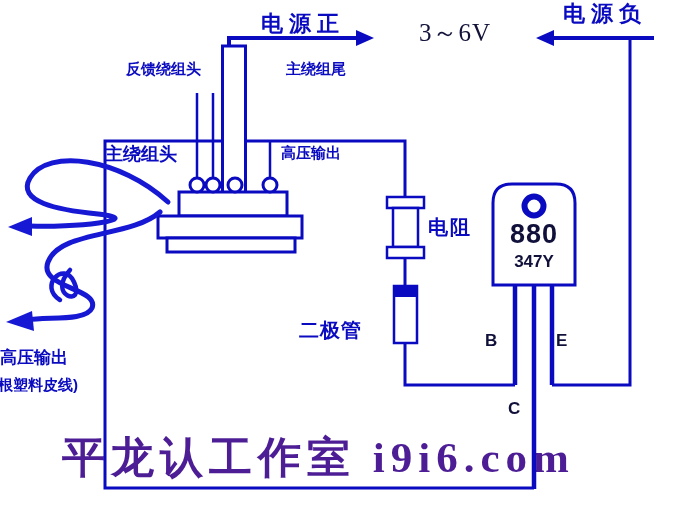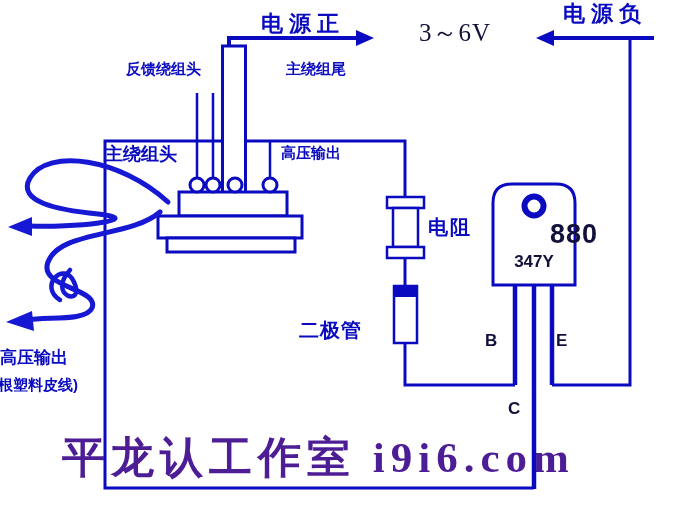--- a/index.html
+++ b/index.html
@@ -23,21 +23,21 @@
   
   .power-pos{left:261px;top:12px;font-size:22px;letter-spacing:6px;}
   .power-neg{left:563px;top:2px;font-size:22px;letter-spacing:6px;}
   .voltage{left:419px;top:19px;font-size:25px;color:#12123a;font-family:"Liberation Serif",serif;letter-spacing:1px;font-weight:normal;}
   .fb-head{left:126px;top:61px;font-size:15px;}
   .main-tail{left:254px;top:61px;font-size:15px;margin-left:32px;}
   .main-head{left:105px;top:145px;font-size:18px;}
   .fb-tail{left:281px;top:145px;font-size:15px;}
   .res-lbl{left:428px;top:216px;font-size:20px;letter-spacing:2px;}
   .dio-lbl{left:299px;top:319px;font-size:20px;letter-spacing:1px;}
-  .mark1{left:494px;top:220px;width:80px;text-align:center;font-size:27px;color:#10103a;letter-spacing:1px;margin-left:40px;}
+  .mark1{left:494px;top:220px;width:80px;text-align:center;font-size:27px;color:#10103a;letter-spacing:1px;}
   .mark2{left:494px;top:252px;width:80px;font-size:17px;color:#10103a;display:flex;justify-content:center;position:absolute;z-index:3;font-weight:bold;}
   .pin-b{left:485px;top:332px;font-size:17px;color:#10103a;}
   .pin-e{left:556px;top:332px;font-size:17px;color:#10103a;}
   .pin-c{left:508px;top:400px;font-size:17px;color:#10103a;}
   .hv1{left:0px;top:349px;font-size:17px;}
   .hv2{left:-7px;top:377px;font-size:15px;}
   .wm-center{left:257px;top:240px;z-index:3;font-size:27px;color:rgba(185,185,185,0.8);letter-spacing:1px;font-family:"Liberation Sans",sans-serif;}
   .wm-bottom{left:62px;top:429px;font-size:43px;color:#4c1d95;font-family:"Liberation Serif",serif;font-weight:bold;letter-spacing:6px;}
   .wm-corner{left:436px;top:490px;font-size:27px;color:#219a2b;font-family:"Liberation Serif",serif;font-weight:bold;}
 </style>

